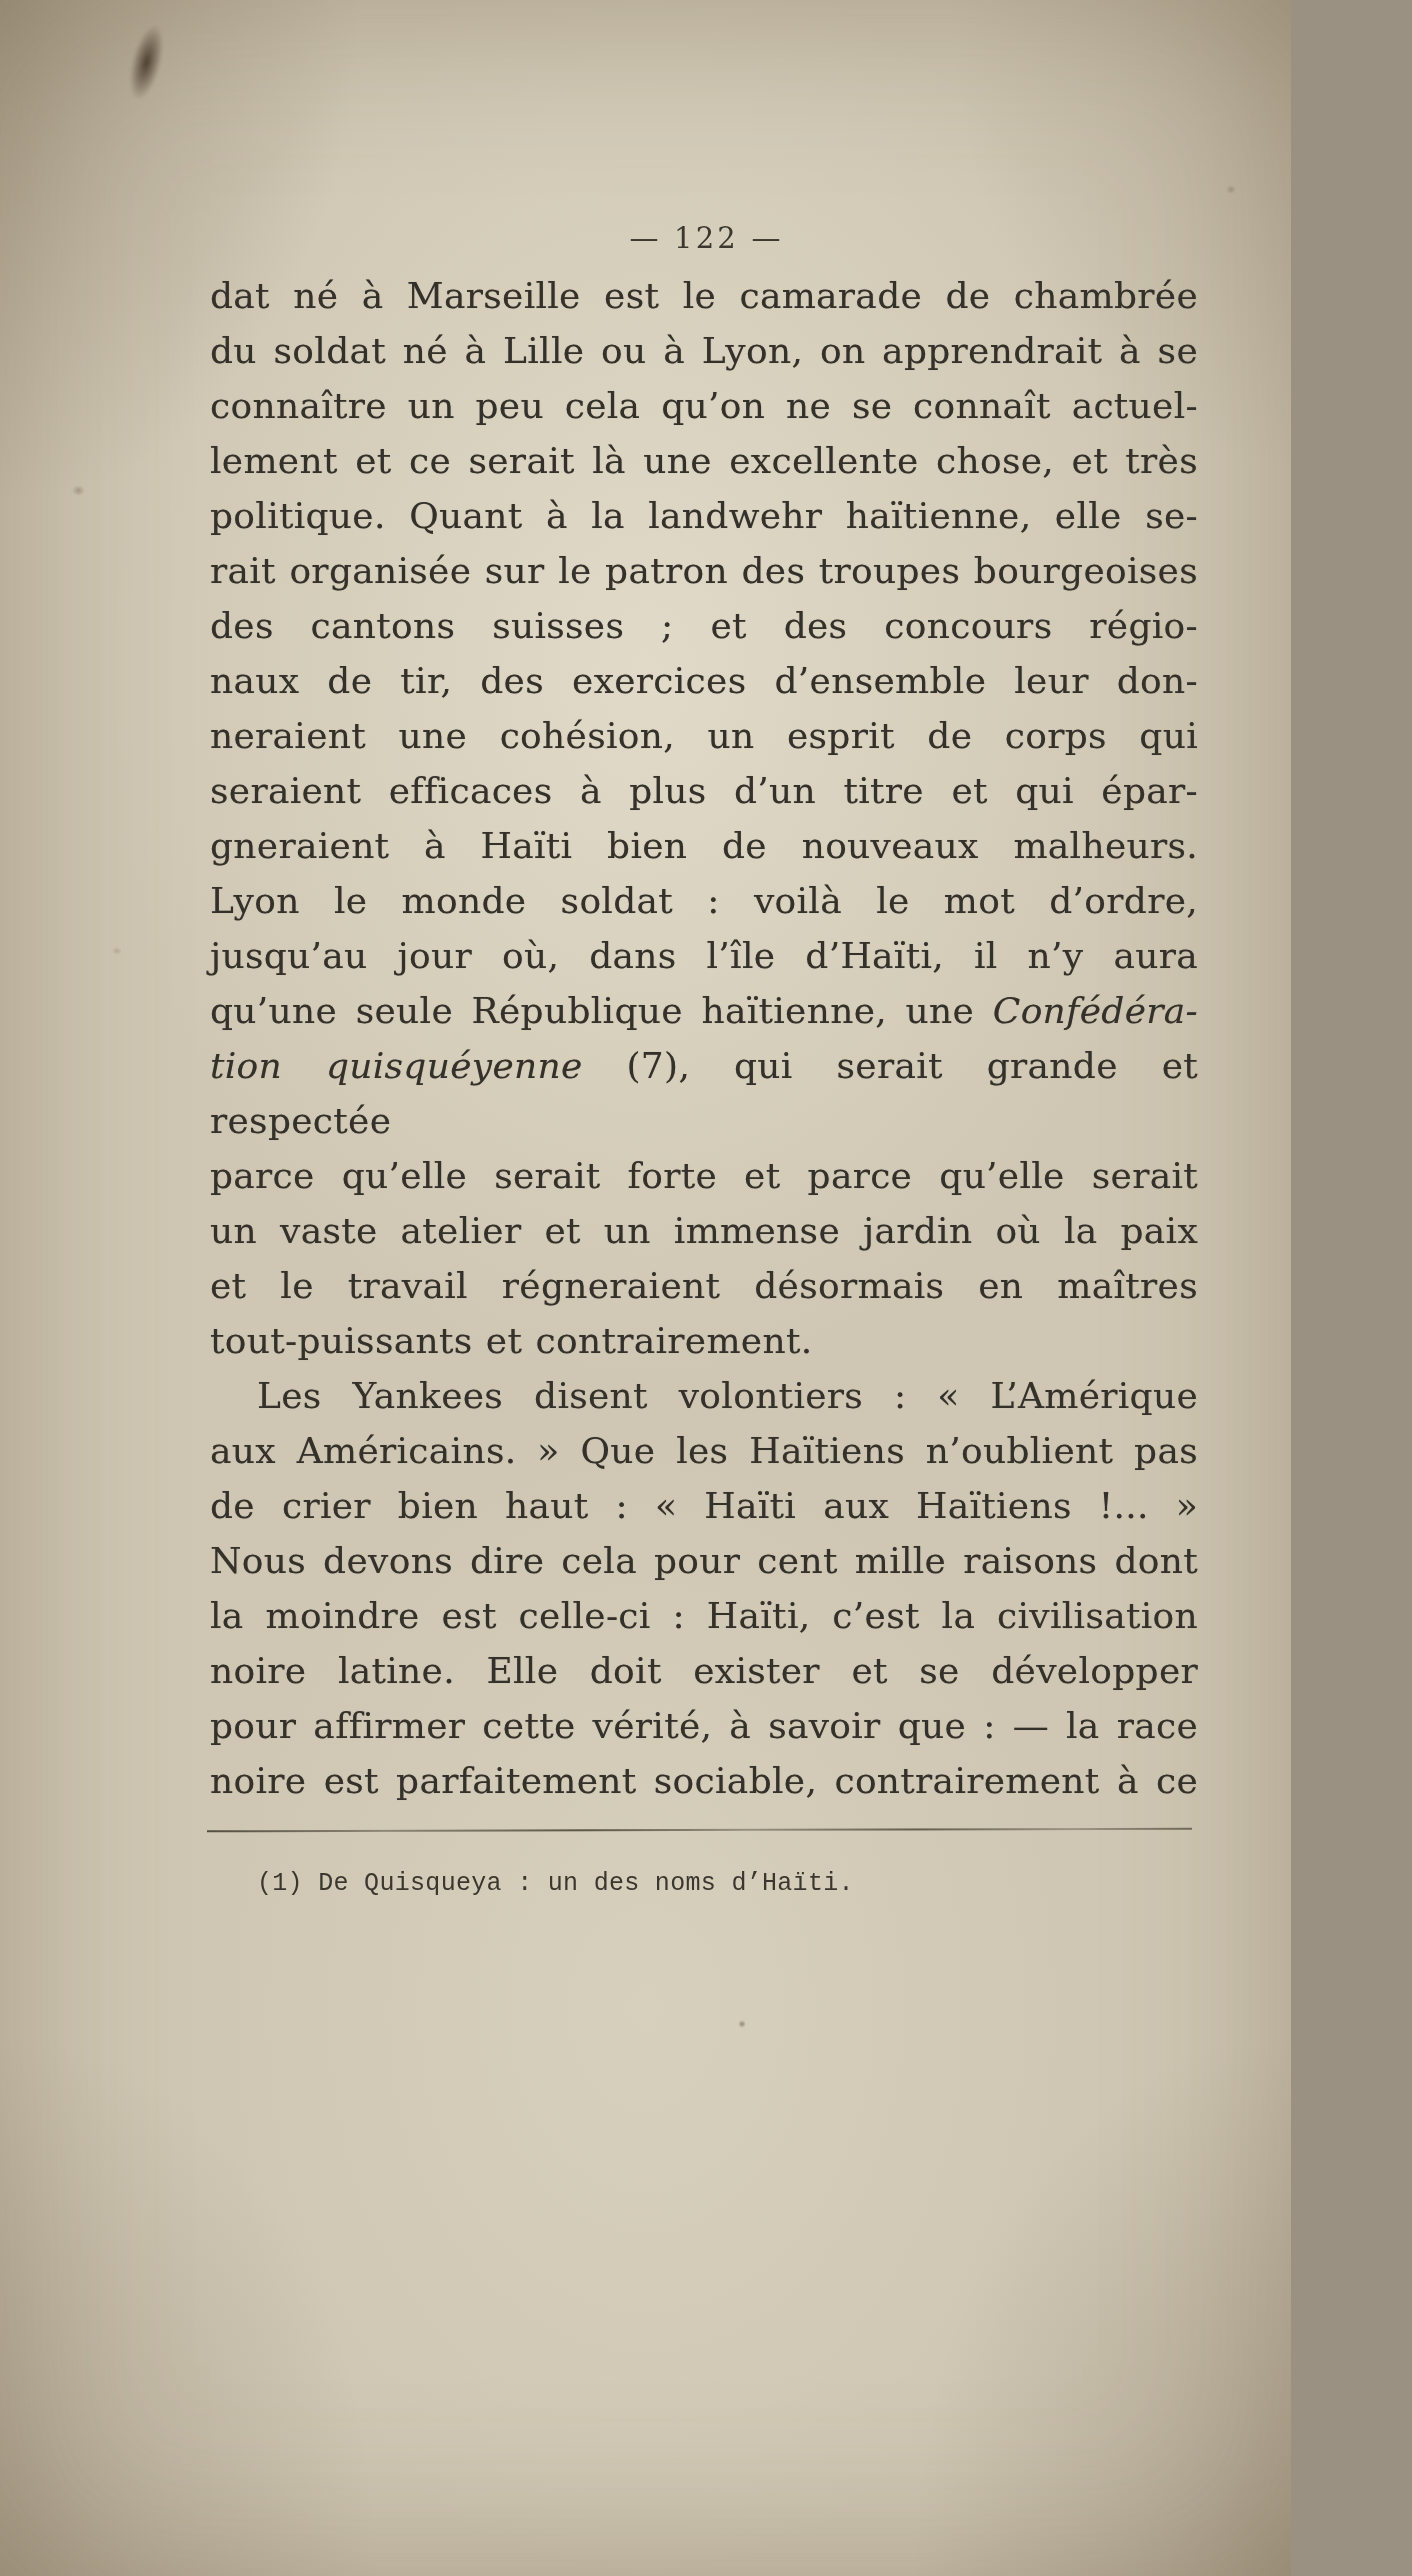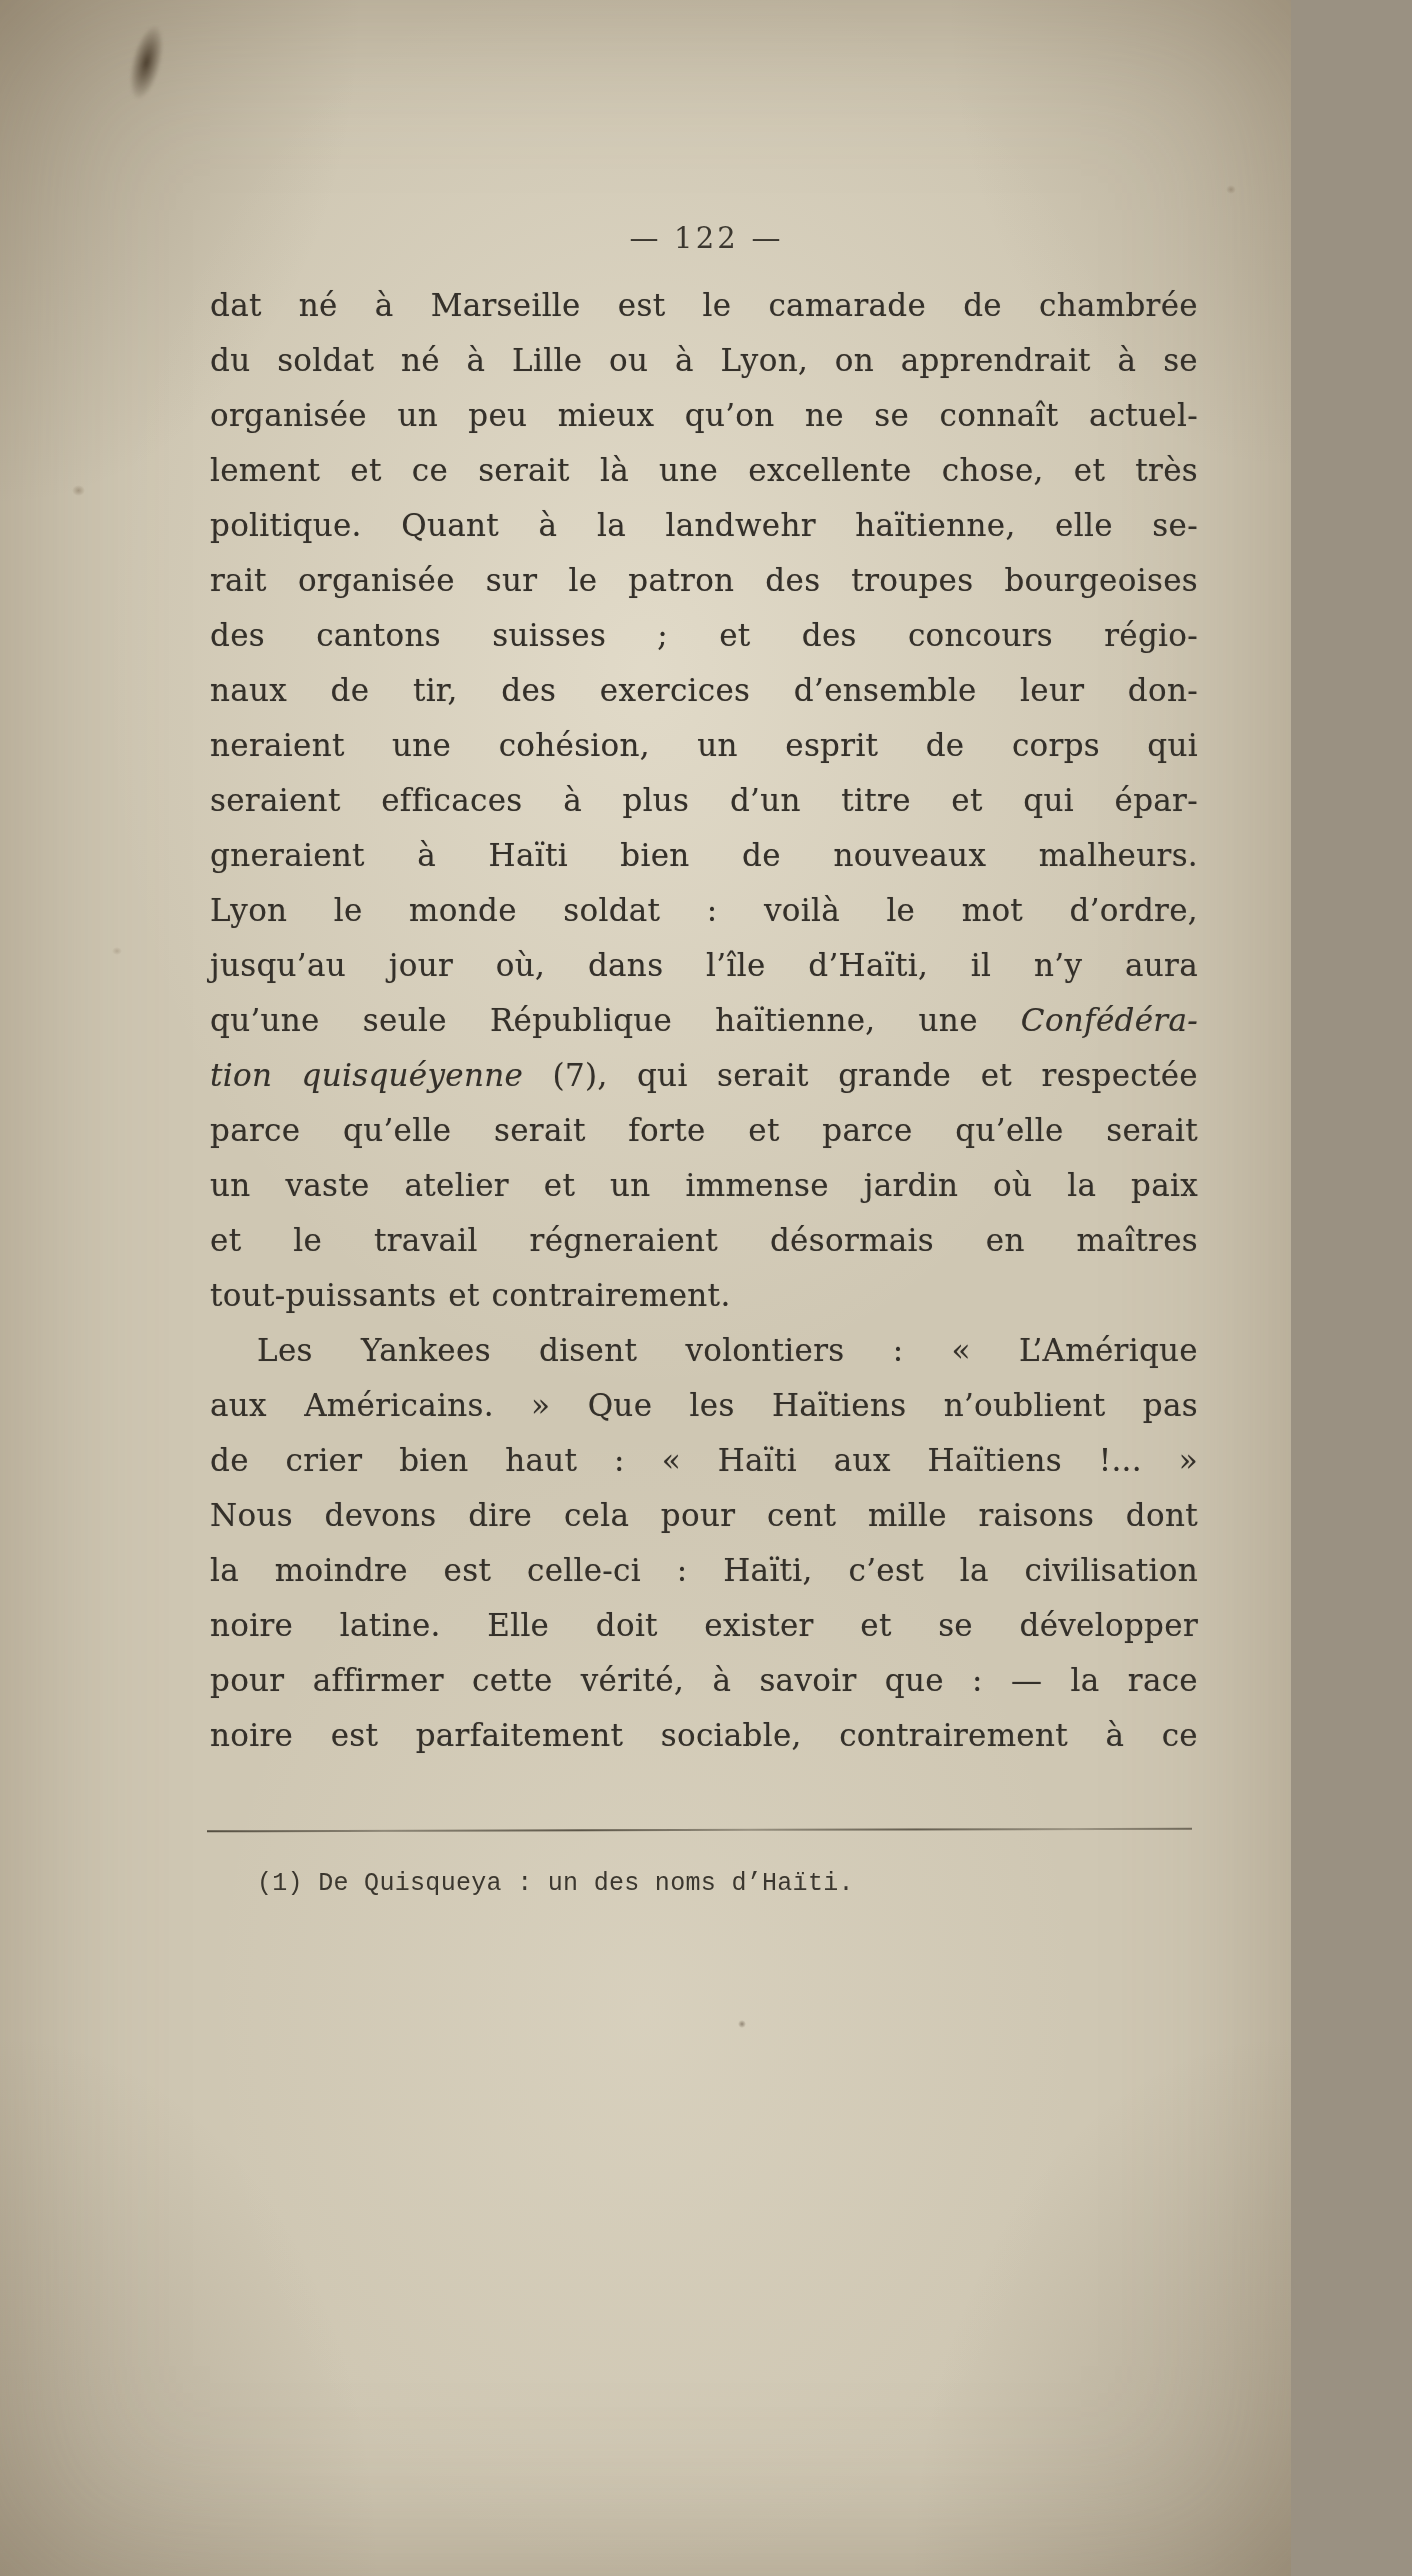--- a/index.html
+++ b/index.html
@@ -32,24 +32,24 @@
     position:absolute;
     top:221px;left:0;
     width:1413px;
     text-align:center;
     font-size:29px;
     letter-spacing:3.2px;
     color:#3c3830;
   }
   .body-text{
     position:absolute;
-    top:278px;
+    top:268px;
     left:210px;
     width:988px;
-    font-size:31px;
+    font-size:36px;
     line-height:55px;
     letter-spacing:0.3px;
     word-spacing:1.6px;
     text-shadow:0 0 0.8px rgba(52,48,42,.35);
   }
   .line{
     text-align:justify;
     text-align-last:justify;
     -moz-text-align-last:justify;
   }
@@ -122,21 +122,21 @@
   <div class="paper-stain stain-2"></div>
   <div class="paper-stain stain-3"></div>
   <div class="paper-stain stain-4"></div>
   <div class="paper-stain stain-5"></div>
 
   <div class="page-number">— 122 —</div>
 
   <div class="body-text">
       <div class="line"><span>dat né à Marseille est le camarade de chambrée</span></div>
       <div class="line"><span>du soldat né à Lille ou à Lyon, on apprendrait à se</span></div>
-      <div class="line"><span>organisée un peu mieux qu’on ne se connaît actuel-</span></div>
+      <div class="line"><span>connaître un peu cela qu’on ne se connaît actuel-</span></div>
       <div class="line"><span>lement et ce serait là une excellente chose, et très</span></div>
       <div class="line"><span>politique. Quant à la landwehr haïtienne, elle se-</span></div>
       <div class="line"><span>rait organisée sur le patron des troupes bourgeoises</span></div>
       <div class="line"><span>des cantons suisses ; et des concours régio-</span></div>
       <div class="line"><span>naux de tir, des exercices d’ensemble leur don-</span></div>
       <div class="line"><span>neraient une cohésion, un esprit de corps qui</span></div>
       <div class="line"><span>seraient efficaces à plus d’un titre et qui épar-</span></div>
       <div class="line"><span>gneraient à Haïti bien de nouveaux malheurs.</span></div>
       <div class="line"><span>Lyon le monde soldat : voilà le mot d’ordre,</span></div>
       <div class="line"><span>jusqu’au jour où, dans l’île d’Haïti, il n’y aura</span></div>

